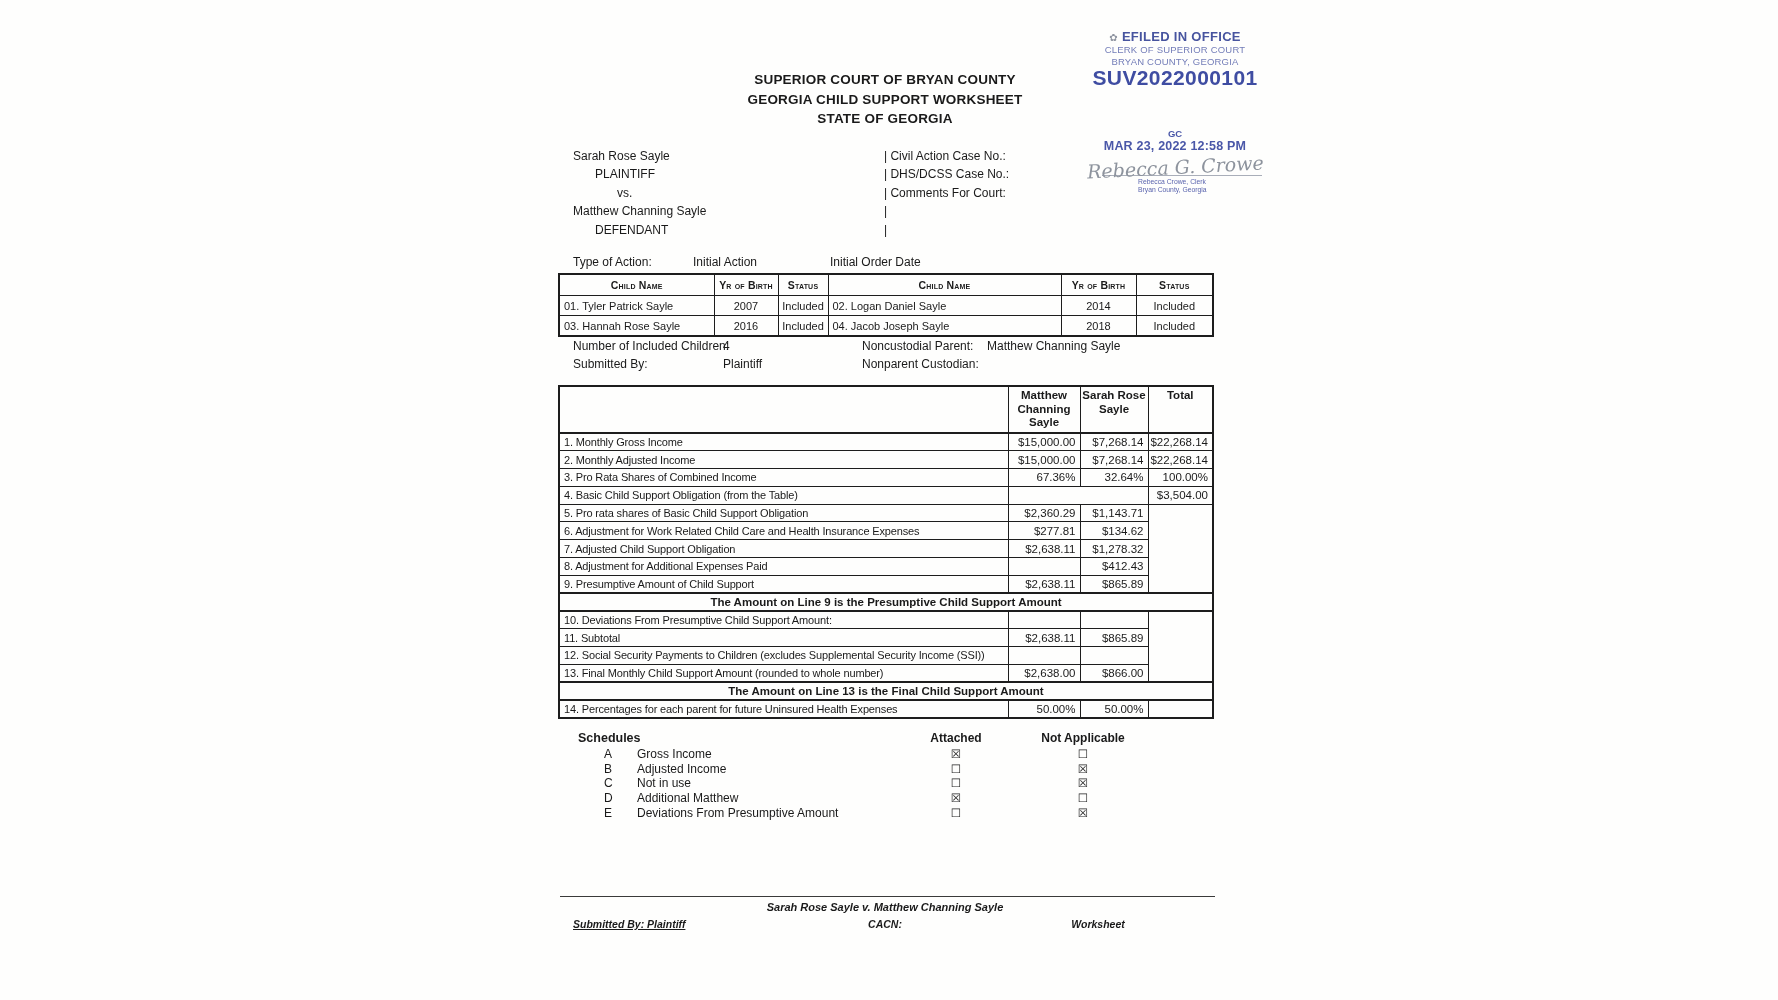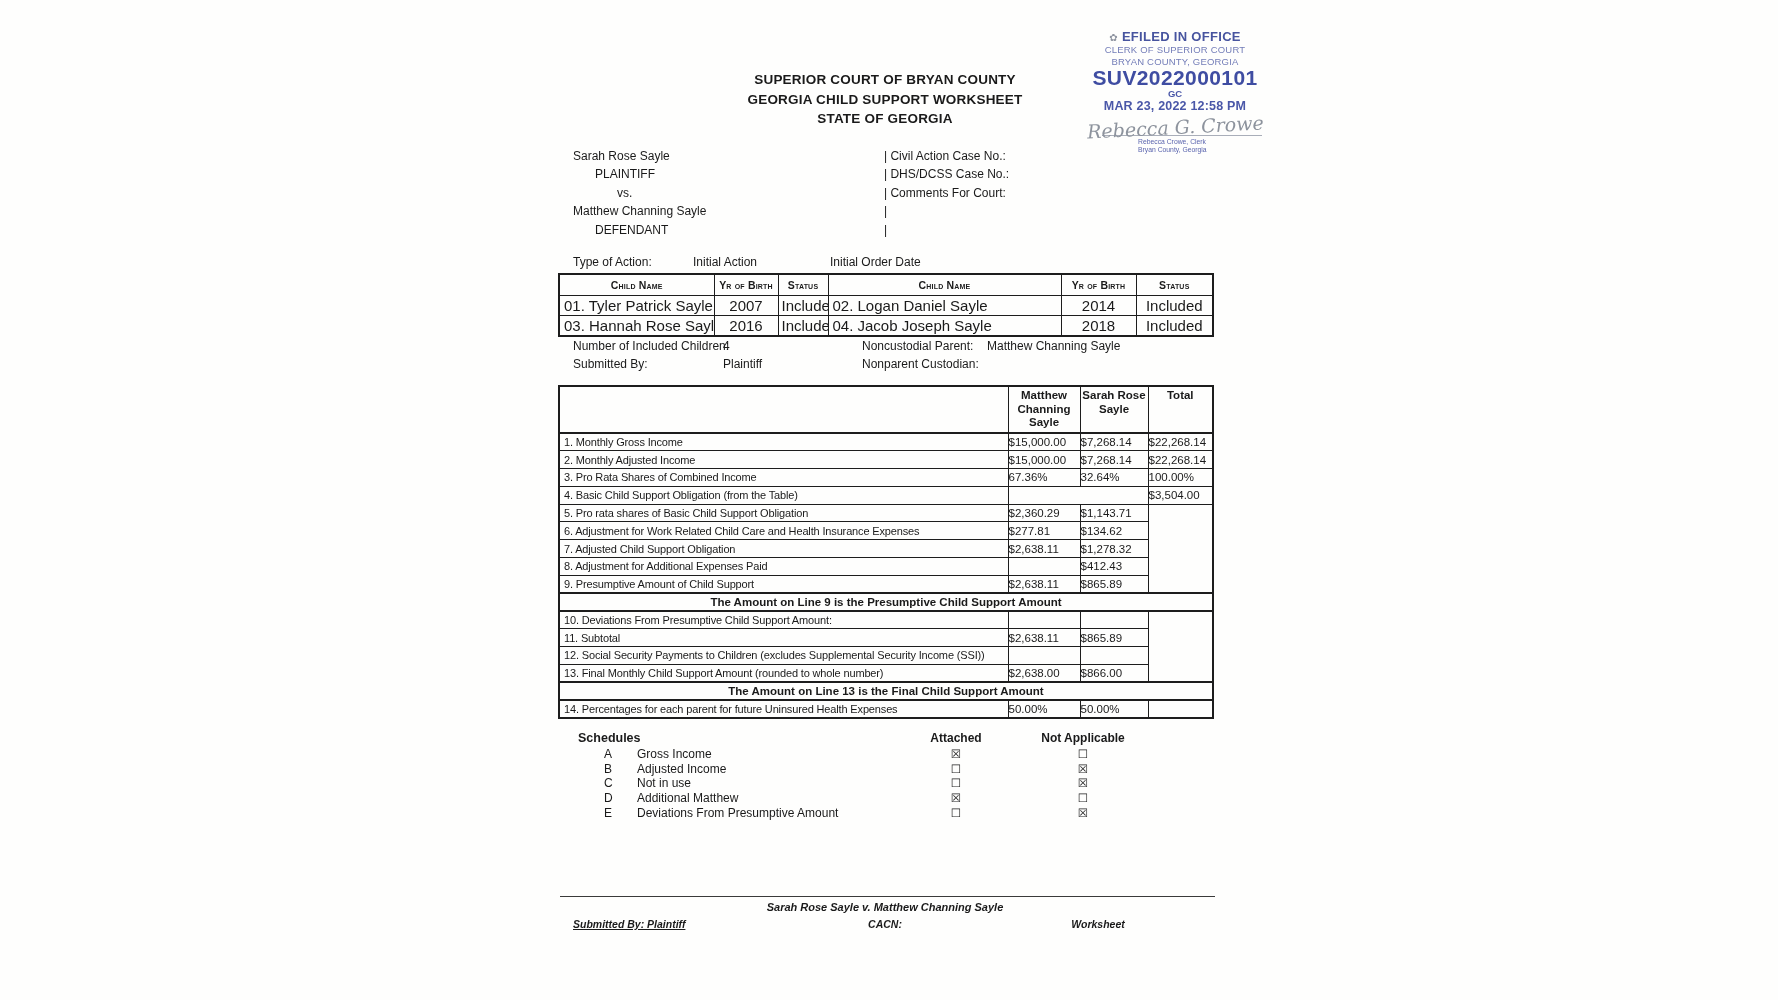--- a/index.html
+++ b/index.html
@@ -10,21 +10,21 @@
   
   .title-block{position:absolute;top:70px;left:0;width:100%;text-align:center;
                font-weight:bold;font-size:13.5px;line-height:19.5px;letter-spacing:.2px;}
 
   
   .stamp{position:absolute;left:1086px;top:29px;width:178px;text-align:center;}
   .stamp .efiled{font-size:13px;font-weight:bold;color:#47549f;letter-spacing:.3px;}
   .stamp .crest{color:#8d939f;font-size:10px;margin-right:4px;font-weight:normal;}
   .stamp .sub{font-size:9.5px;color:#737db8;line-height:11.5px;letter-spacing:.2px;text-align:center;}
   .stamp .case-no{font-size:21px;font-weight:bold;color:#3f4da2;line-height:22px;letter-spacing:.4px;}
-  .stamp .gc{font-size:9.5px;font-weight:bold;color:#4a57a8;line-height:10px;}
+  .stamp .gc{font-size:9.5px;font-weight:bold;color:#4a57a8;line-height:10px;margin-top:40px;}
   .stamp .sdate{font-size:12.5px;font-weight:bold;color:#4a57a8;line-height:15px;letter-spacing:.2px;}
   .sig-wrap{margin-top:2px;}
   .sig{display:inline-block;font-family:"DejaVu Serif",serif;font-style:italic;font-size:19px;
        color:#8d939d;transform:rotate(-3deg);white-space:nowrap;}
   .sig-line{width:160px;border-bottom:1.2px solid #a9aeb9;margin:-3px 0 2px 16px;}
   .stamp .tiny{font-size:6.8px;color:#5a64ae;line-height:7.8px;margin-left:52px;text-align:left;}
 
   
   .party{position:absolute;top:147px;left:15px;font-size:12px;line-height:18.4px;}
   .party .ind1{padding-left:22px;}
@@ -36,39 +36,39 @@
   .action-row span{position:absolute;top:0;white-space:nowrap;}
   .a-label{left:0;}
   .a-value{left:120px;}
   .a-order{left:257px;}
 
   
   .child-table{position:absolute;top:273px;left:0;width:654px;border-collapse:collapse;
                table-layout:fixed;border:2.4px solid #1d1d1d;}
   .child-table th,.child-table td{border:1.4px solid #1d1d1d;padding:0 3px;overflow:hidden;white-space:nowrap;}
   .child-table th{height:20px;font-size:10.5px;font-variant:small-caps;font-weight:bold;text-align:center;letter-spacing:.2px;}
-  .child-table td{height:19px;font-size:15px;}
+  .child-table td{height:19px;font-size:11px;}
   .child-table td.name{text-align:left;padding-left:4px;}
   .child-table td.yr,.child-table td.st{text-align:center;}
 
   
   .summary{position:absolute;top:339px;left:15px;width:639px;font-size:12px;}
   .summary .srow{position:relative;height:17.6px;}
   .summary span{position:absolute;top:0;white-space:nowrap;}
   .s-c1{left:0;} .s-c2{left:150px;} .s-c3{left:289px;} .s-c4{left:414px;}
 
   
   .ws-table{position:absolute;top:385px;left:0;width:654px;border-collapse:collapse;
             table-layout:fixed;border:2.4px solid #1d1d1d;}
   .ws-table th,.ws-table td{border:1.3px solid #1d1d1d;padding:0;overflow:hidden;}
   .ws-table thead th{height:43px;font-size:11.5px;font-weight:bold;text-align:center;
                      vertical-align:top;line-height:13.5px;padding-top:2px;border-bottom:2.2px solid #1d1d1d;}
   .ws-table tbody tr{height:17.8px;}
   .ws-table td.lbl{font-size:11px;text-align:left;padding-left:4px;white-space:nowrap;letter-spacing:-0.15px;}
-  .ws-table td.val{font-size:11.5px;text-align:left;padding-right:4px;white-space:nowrap;}
+  .ws-table td.val{font-size:11.5px;text-align:right;padding-right:4px;white-space:nowrap;}
   .ws-table tr.band td{font-weight:bold;text-align:center;font-size:11.5px;
                        border-top:2.2px solid #1d1d1d;border-bottom:2.2px solid #1d1d1d;}
 
   
   .schedules{position:absolute;top:731px;left:0;width:654px;height:95px;font-size:12px;}
   .schedules span{position:absolute;white-space:nowrap;}
   .sch-title{left:20px;top:0;font-weight:bold;font-size:12.5px;}
   .sch-att{left:366px;top:0;width:64px;text-align:center;font-weight:bold;}
   .sch-na{left:463px;top:0;width:124px;text-align:center;font-weight:bold;}
   .sch-letter{left:46px;}

